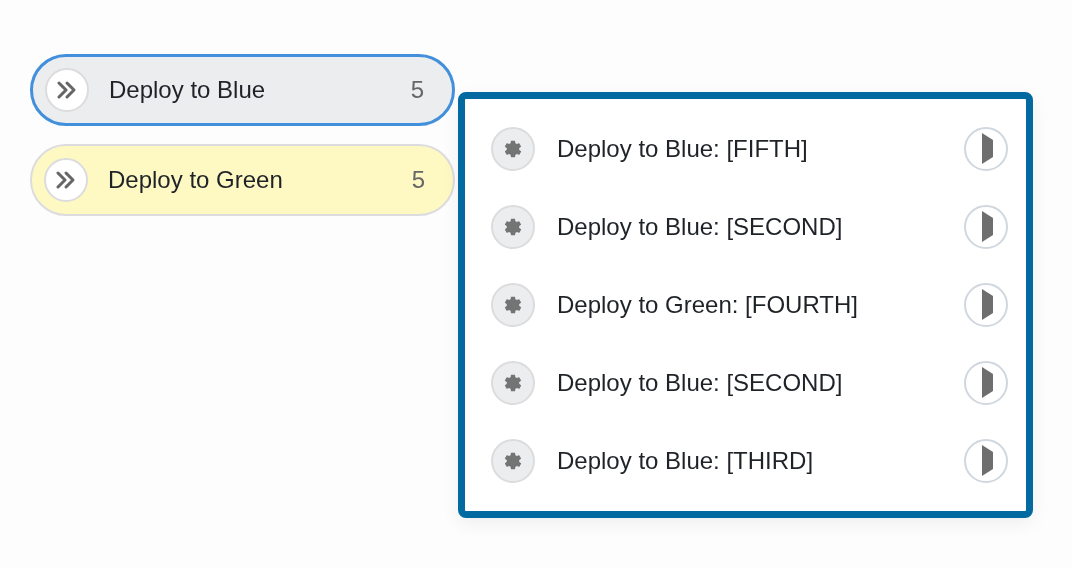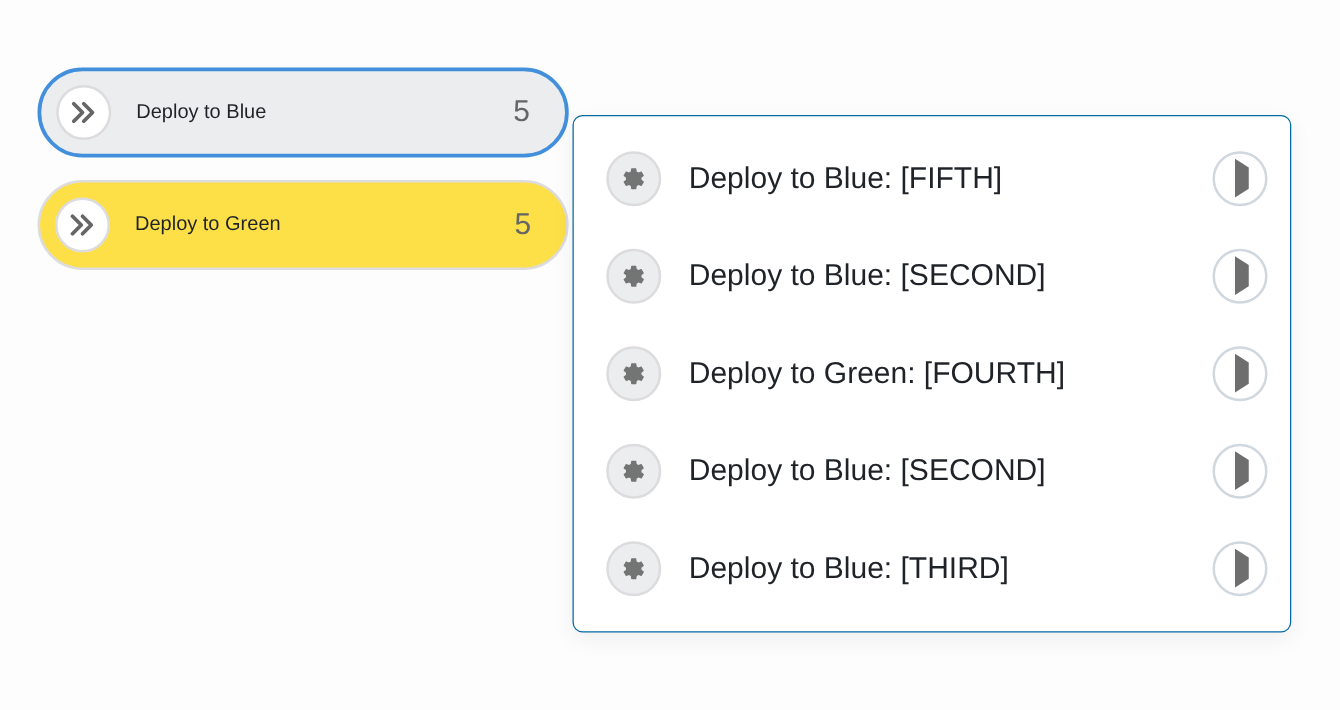--- a/index.html
+++ b/index.html
@@ -70,52 +70,52 @@
       padding: 0 28px 0 12px;
       margin-top: 8px;
     }
     .job-pill.selected {
       background: #ecedef;
       border: 3px solid #428fdc;
       margin-left: 0;
       margin-right: 0;
     }
     .job-pill.unselected {
-      background: #fde047;
+      background: #fef9c3;
       border: 2px solid #dcdcde;
       margin-top: 18px;
     }
     .chevrons-icon {
       width: 44px;
       height: 44px;
       border-radius: 50%;
       background: #ffffff;
       border: 2px solid #dcdcde;
       display: flex;
       align-items: center;
       justify-content: center;
       flex: 0 0 auto;
     }
     .job-label {
-      font-size: 16px;
+      font-size: 24px;
       color: #1f2328;
       margin-left: 20px;
       flex: 1 1 auto;
     }
     .job-count {
       font-size: 24px;
       color: #666;
     }
     .popover {
       position: absolute;
       left: 458px;
       top: 92px;
       width: 575px;
       background: #ffffff;
-      border: 1px solid #0369a1;
+      border: 7px solid #0369a1;
       border-radius: 8px;
       box-shadow: 0 6px 18px rgba(0,0,0,0.06);
       padding: 18px 18px 18px 26px;
     }
     .popover-row {
       display: flex;
       align-items: center;
       height: 64px;
       padding: 6px 0;
     }

